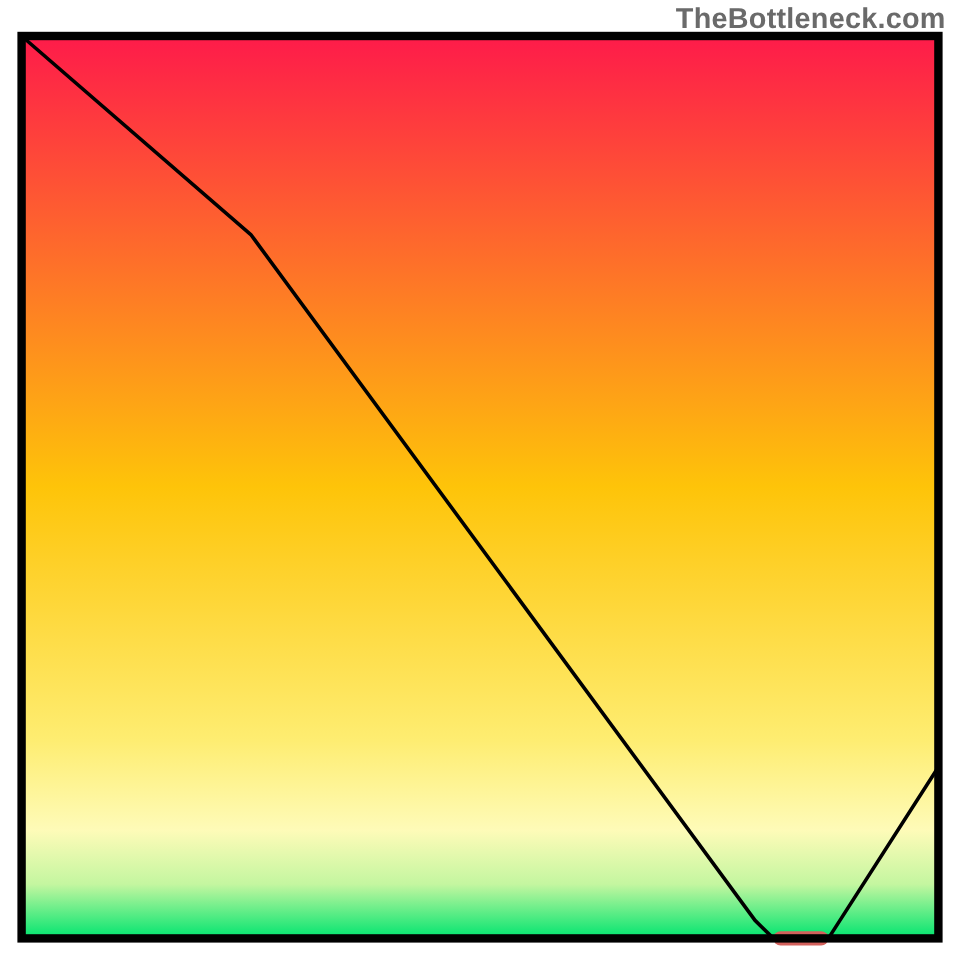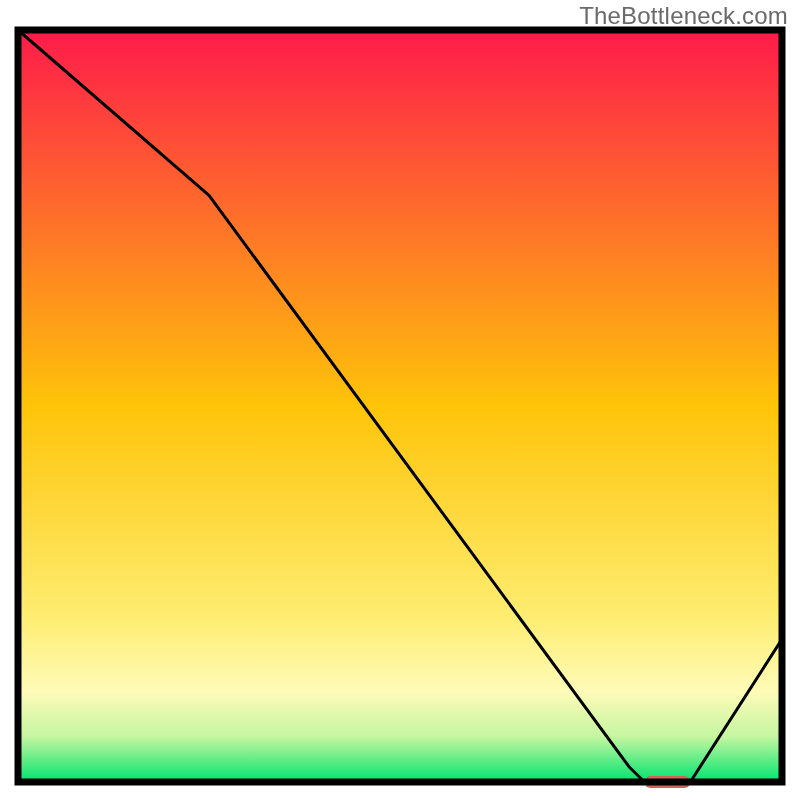--- a/index.html
+++ b/index.html
@@ -13,21 +13,21 @@
   .container {
     position: relative;
     width: 800px;
     height: 800px;
   }
   .watermark {
     position: absolute;
     top: 2px;
     right: 12px;
     font-size: 24px;
-    font-weight: normal;
+    font-weight: bold;
     color: #6a6a6a;
     letter-spacing: 0.2px;
   }
   svg {
     display: block;
   }
 </style>
 </head>
 <body>
 <div class="container">

